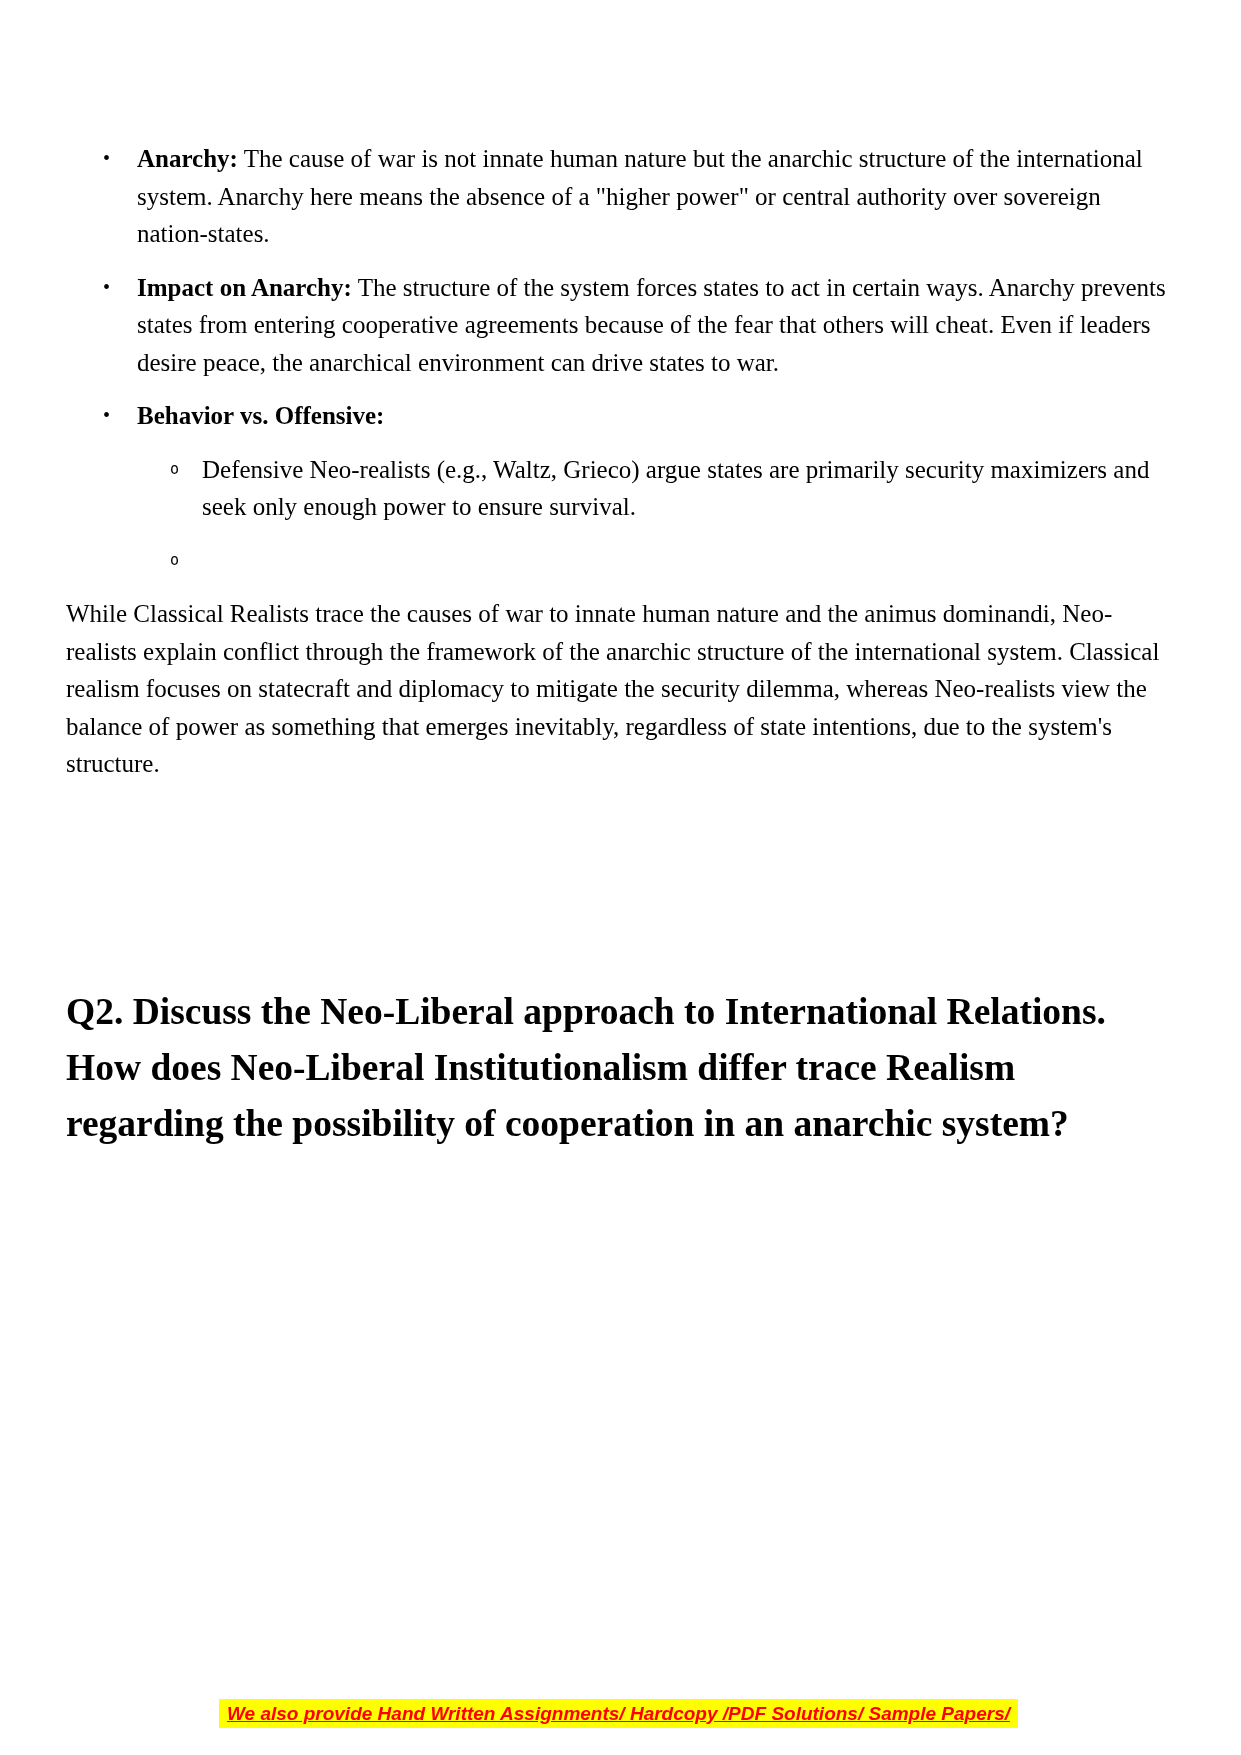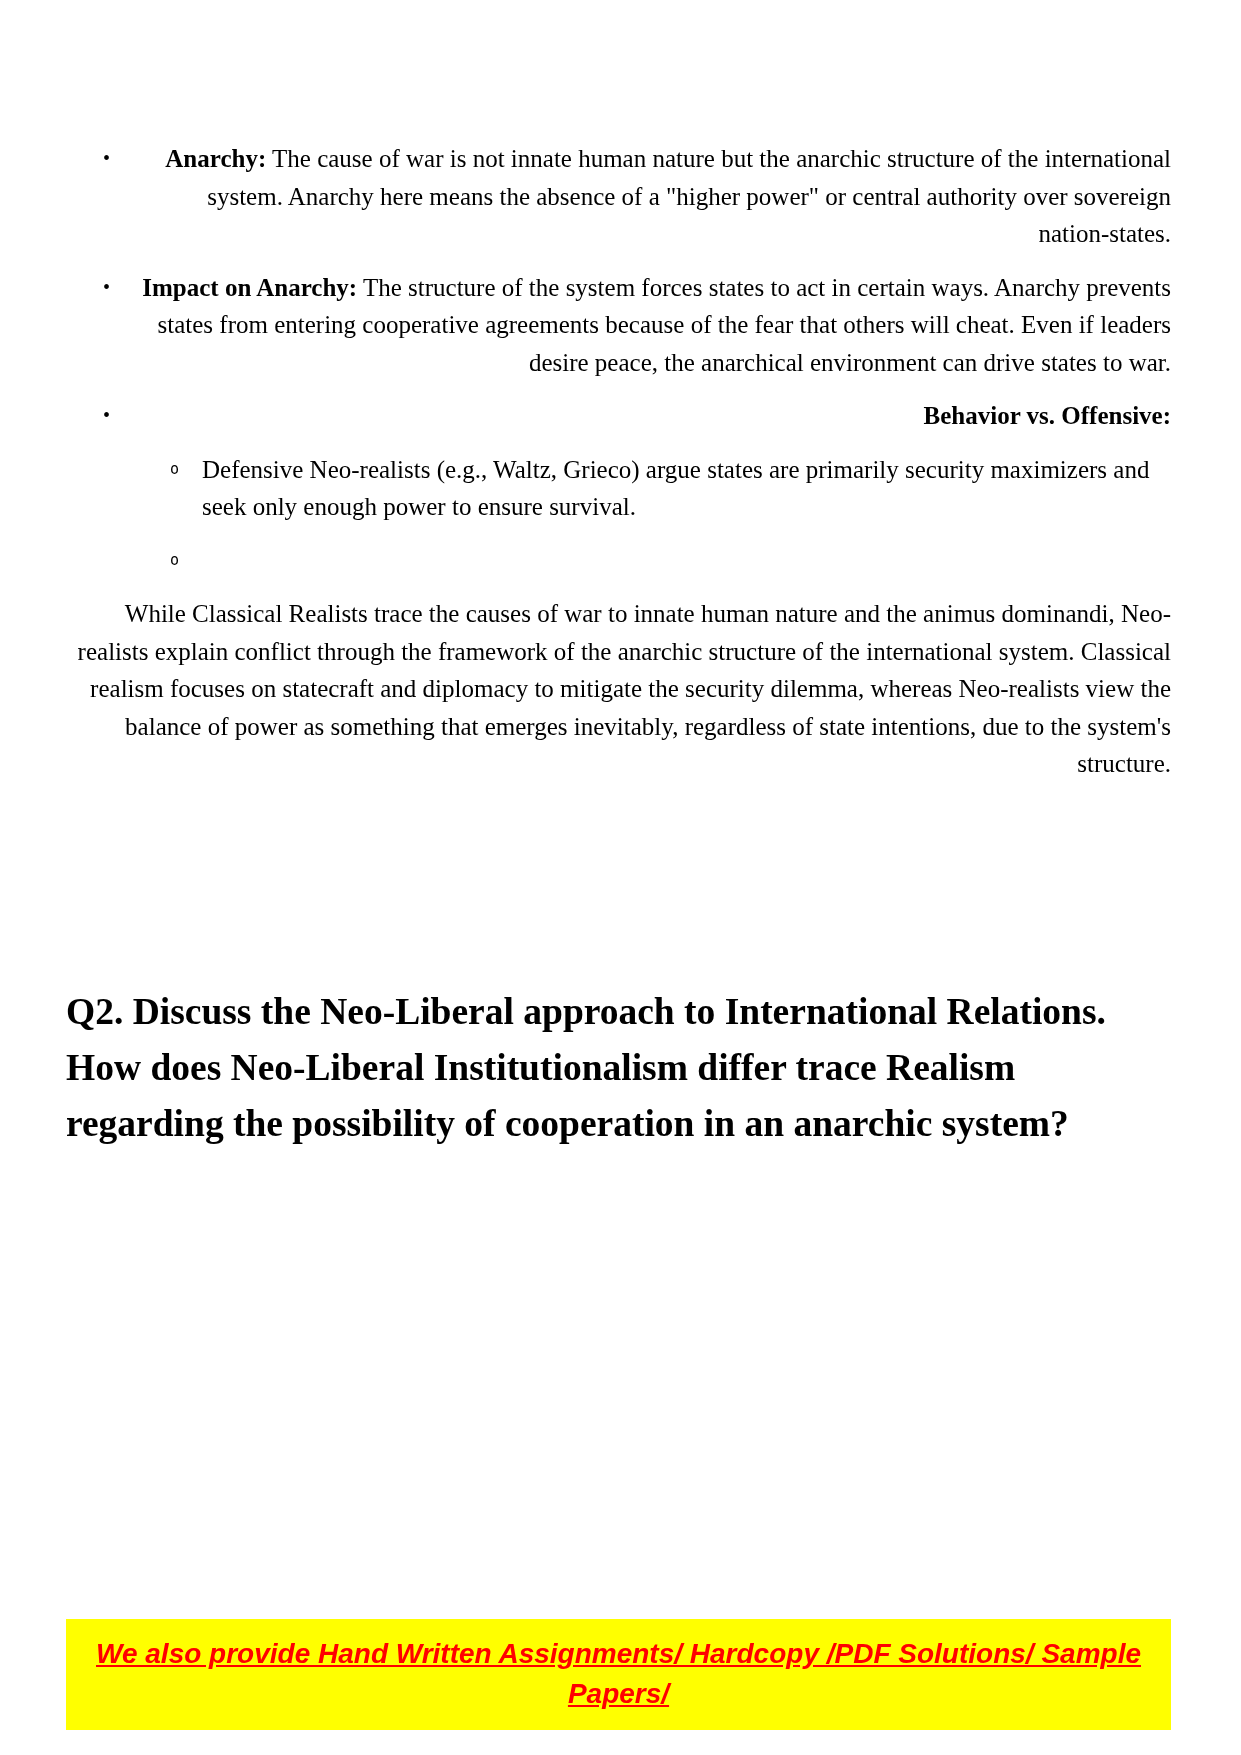--- a/index.html
+++ b/index.html
@@ -26,64 +26,64 @@
     display: flex;
     margin-bottom: 16px;
   }
   .bullet-marker {
     flex: 0 0 34px;
     margin-left: 37px;
     font-size: 20px;
     line-height: 1.85;
     text-align: left;
   }
-  .bullet-body { flex: 1; text-align: right; }
+  .bullet-body { flex: 1; }
   .bullet-label { font-weight: bold; }
 
   .sub-list { list-style: none; }
   .sub-item {
     display: flex;
     margin-bottom: 16px;
   }
   .sub-marker {
     flex: 0 0 32px;
     margin-left: 104px;
     font-family: "DejaVu Sans Mono", monospace;
     font-size: 15px;
     line-height: 2.5;
   }
   .sub-body { flex: 1; }
 
   
-  .para { margin-bottom: 16px; text-align: right; }
+  .para { margin-bottom: 16px; }
 
   
   .question {
     font-weight: bold;
     margin-top: 185px;
     padding-right: 40px;
   }
 
   
   .footer {
     margin-top: auto;
     text-align: center;
   }
   .footer-line { text-align: center; }
   .footer-highlight {
     display: inline-block;
     background: var(--hl, #FFFF00);
     color: var(--fg-footer, #FF0000);
     font-family: "Liberation Sans", sans-serif;
-    font-size: 28px;
+    font-size: 19px;
     font-weight: bold;
     font-style: italic;
     text-decoration: underline;
     line-height: 1.45;
-    padding: 15px 8px;
+    padding: 1px 8px;
   }
 </style>
 </head>
 <body>
 
 <div class="page">
 
   <ul class="bullet-list">
 
     <li class="bullet-item">

